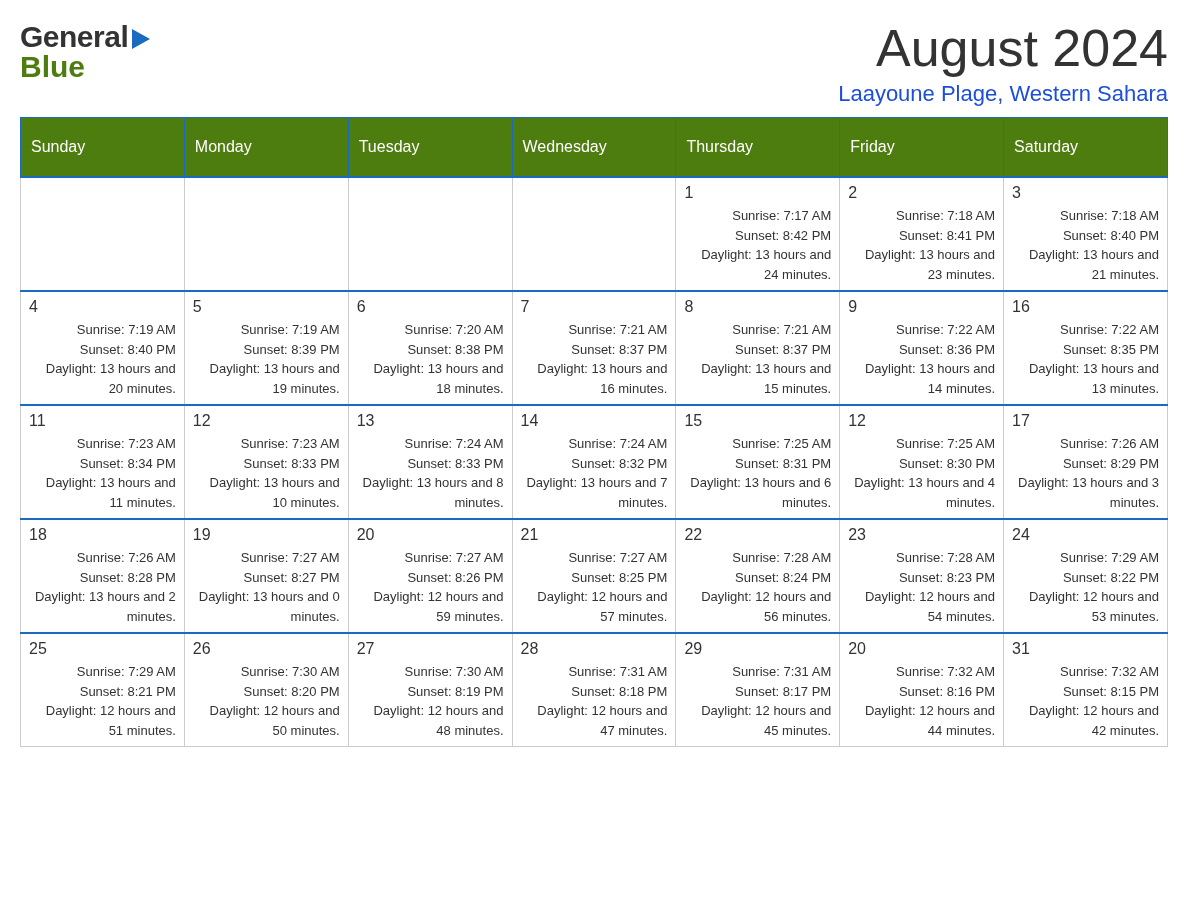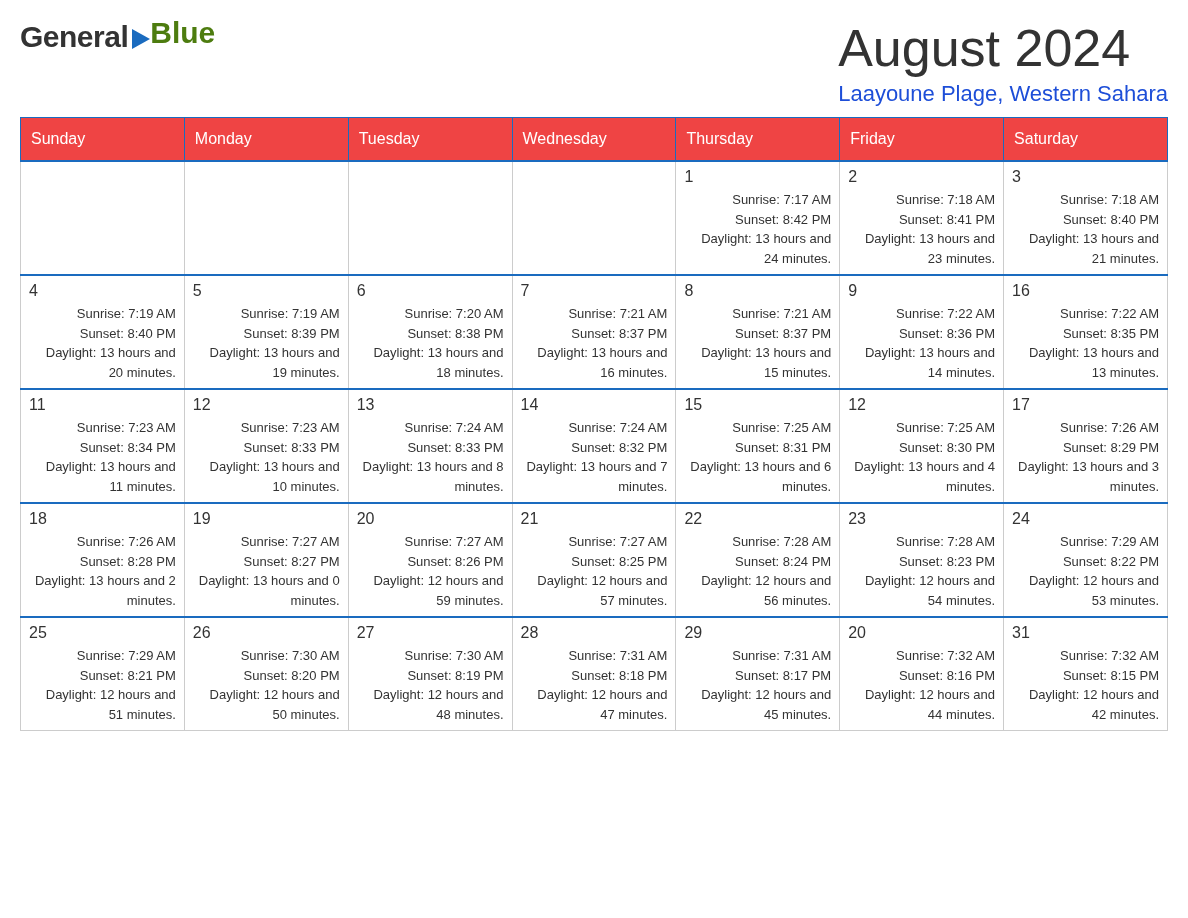--- a/index.html
+++ b/index.html
@@ -10,42 +10,42 @@
       min-height: 918px;
       padding: 20px;
     }
     .header {
       display: flex;
       justify-content: space-between;
       align-items: flex-start;
       margin-bottom: 10px;
     }
     .title-section {
-      text-align: left;
+      text-align: right;
     }
     .month-title {
       font-size: 52px;
       font-weight: normal;
       color: #333;
       line-height: 1.1;
     }
     .location-title {
       font-size: 22px;
       color: #1d4ed8;
       margin-top: 4px;
     }
     .calendar {
       width: 100%;
       border-collapse: collapse;
       margin-top: 10px;
     }
     .calendar th {
-      background-color: #ef4444;
+      background-color: #4d7c0f;
       color: white;
-      padding: 12px 10px;
+      padding: 20px 10px;
       text-align: left;
       font-size: 16px;
       font-weight: normal;
       border: 1px solid #1a6bbf;
     }
     .calendar td {
       border: 1px solid #ccc;
       vertical-align: top;
       padding: 6px 8px;
       width: 14.28%;
@@ -71,21 +71,21 @@
     }
     .empty-cell {
       background: #fff;
     }
     .logo-container {
       display: flex;
       align-items: center;
     }
     .logo-text-group {
       display: flex;
-      flex-direction: row;
+      flex-direction: column;
       margin-left: 0;
     }
     .logo-line1 {
       display: flex;
       align-items: center;
     }
     .logo-word-general {
       font-size: 30px;
       font-weight: bold;
       color: #333;

